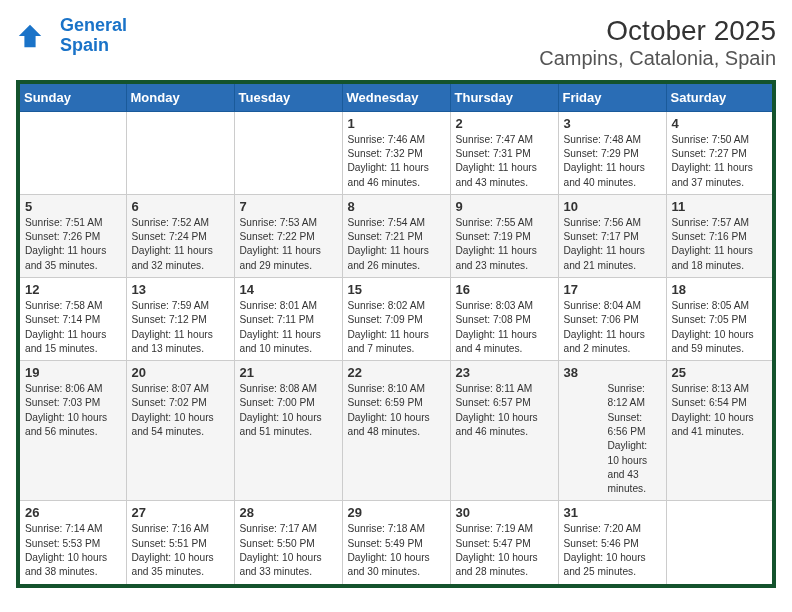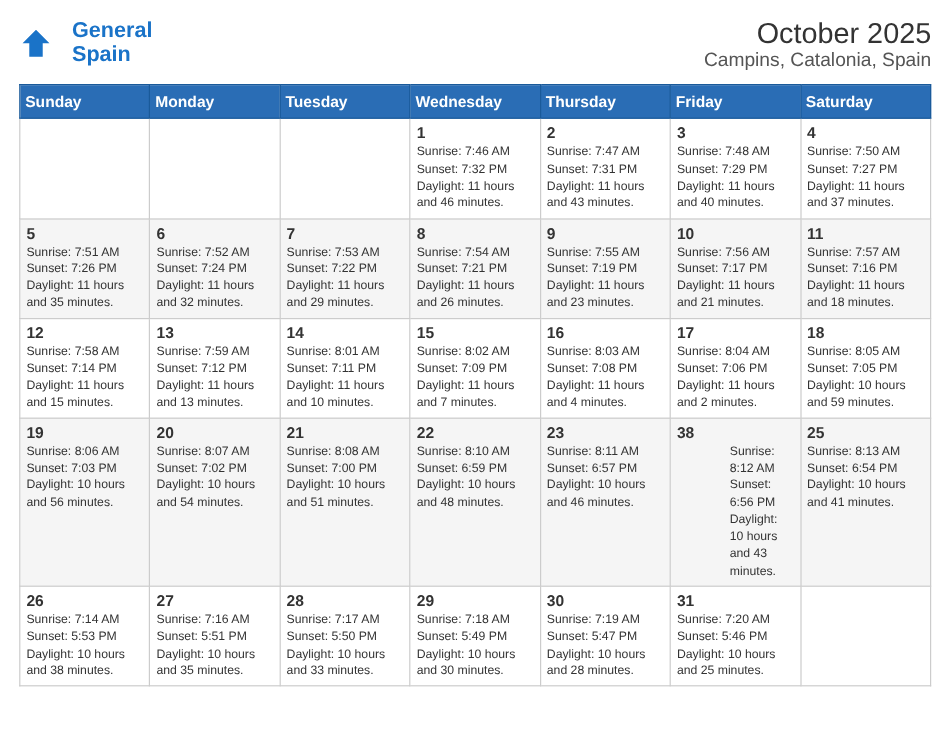--- a/index.html
+++ b/index.html
@@ -31,33 +31,33 @@
       color: #1a73c8;
     }
     .logo-icon {
       width: 28px;
       height: 28px;
     }
     .title-area {
       text-align: right;
     }
     .month-title {
-      font-size: 24px;
+      font-size: 28px;
       font-weight: normal;
       color: #333;
       line-height: 1.1;
     }
     .subtitle {
-      font-size: 16px;
+      font-size: 20px;
       color: #555;
     }
     .calendar {
       width: 100%;
       border-collapse: collapse;
-      border: 1px solid #14532d;
+      border: 4px solid #14532d;
     }
     .calendar th {
       background: #2a6db5;
       color: #fff;
       font-size: 13px;
       font-weight: bold;
       padding: 6px 4px;
       text-align: left;
       border: 1px solid #1a5a9a;
     }

